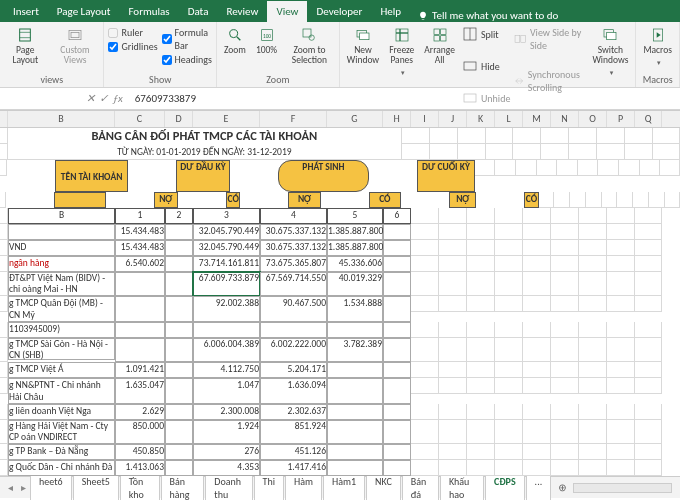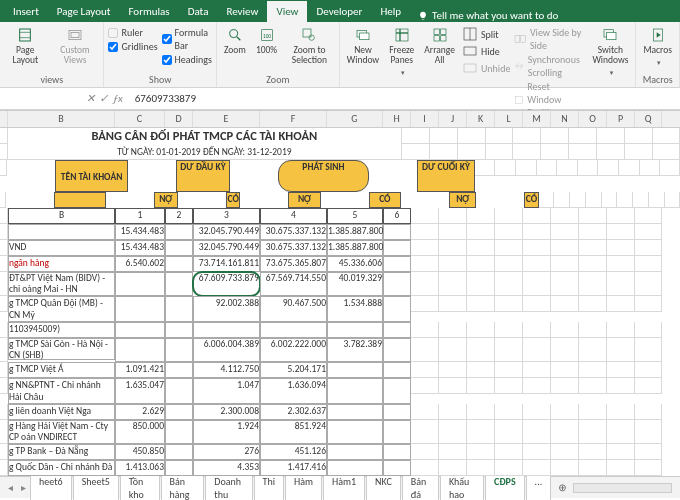--- a/index.html
+++ b/index.html
@@ -16,21 +16,21 @@
 .ribbon { display: flex; background: #f3f3f3; border-bottom: 1px solid #d4d4d4; height: 66px; }
 .ribbon-group { display: flex; flex-direction: column; border-right: 1px solid #e1e1e1; padding: 2px 4px 1px; }
 .ribbon-group .controls { display: flex; flex: 1; align-items: flex-start; gap: 4px; }
 .ribbon-group .label { text-align: center; font-size: 10px; color: #666; padding-top: 1px; }
 .big-btn { display: flex; flex-direction: column; align-items: center; padding: 2px 3px; gap: 2px; cursor: pointer; }
 .big-btn .ic { width: 18px; height: 18px; display: flex; align-items: center; justify-content: center; color: #217346; }
 .big-btn .txt { font-size: 9.5px; text-align: center; line-height: 1.05; color: #444; }
 .check-col { display: flex; flex-direction: column; gap: 1px; padding-top: 2px; }
 .chk { display: flex; align-items: center; gap: 3px; font-size: 10px; color: #444; }
 .chk input { width: 10px; height: 10px; }
-.small-col { display: flex; flex-direction: column; gap: 1px; padding-top: 2px; font-size: 10px; color: #444; }
+.small-col { display: flex; flex-direction: column; gap: 16px; padding-top: 2px; font-size: 10px; color: #444; }
 .small-row { display: flex; align-items: center; gap: 3px; }
 .small-row.disabled { color: #999; }
 .dd::after { content: "▾"; font-size: 7px; margin-left: 2px; color: #666; }
 
 
 .fx-row { display: flex; align-items: center; height: 22px; border-bottom: 1px solid #d4d4d4; background: #fff; }
 .name-box { width: 80px; border-right: 1px solid #d4d4d4; padding: 0 6px; font-size: 11px; color: #333; white-space: nowrap; overflow: hidden; }
 .fx-icons { padding: 0 6px; color: #888; font-style: italic; display: flex; gap: 4px; }
 .fx-input { flex: 1; padding: 0 6px; font-size: 11px; }
 
@@ -456,21 +456,21 @@
         <div class="c wN"></div>
         <div class="c wO"></div>
         <div class="c wP"></div>
         <div class="c wQ"></div>
       </div>
       <div class="row">
         <div class="c wA" style="height: 24px; line-height: 11px; white-space: normal;"></div>
         <div class="tdl wB" style="height: 24px; line-height: 11px; white-space: normal;">ĐT&amp;PT Việt Nam (BIDV) - chi oàng Mai - HN</div>
         <div class="td wC" style="height: 24px; line-height: 11px; white-space: normal;"></div>
         <div class="td wD" style="height: 24px; line-height: 11px; white-space: normal;"></div>
-        <div class="td wE active-cell" style="height: 24px; line-height: 11px; white-space: normal; border-radius: 9px;">67.609.733.879</div>
+        <div class="td wE active-cell" style="height: 24px; line-height: 11px; white-space: normal;">67.609.733.879</div>
         <div class="td wF" style="height: 24px; line-height: 11px; white-space: normal;">67.569.714.550</div>
         <div class="td wG" style="height: 24px; line-height: 11px; white-space: normal;">40.019.329</div>
         <div class="td wH" style="height: 24px; line-height: 11px; white-space: normal;"></div>
         <div class="c wI" style="height: 24px; line-height: 11px; white-space: normal;"></div>
         <div class="c wJ" style="height: 24px; line-height: 11px; white-space: normal;"></div>
         <div class="c wK" style="height: 24px; line-height: 11px; white-space: normal;"></div>
         <div class="c wL" style="height: 24px; line-height: 11px; white-space: normal;"></div>
         <div class="c wM" style="height: 24px; line-height: 11px; white-space: normal;"></div>
         <div class="c wN" style="height: 24px; line-height: 11px; white-space: normal;"></div>
         <div class="c wO" style="height: 24px; line-height: 11px; white-space: normal;"></div>

